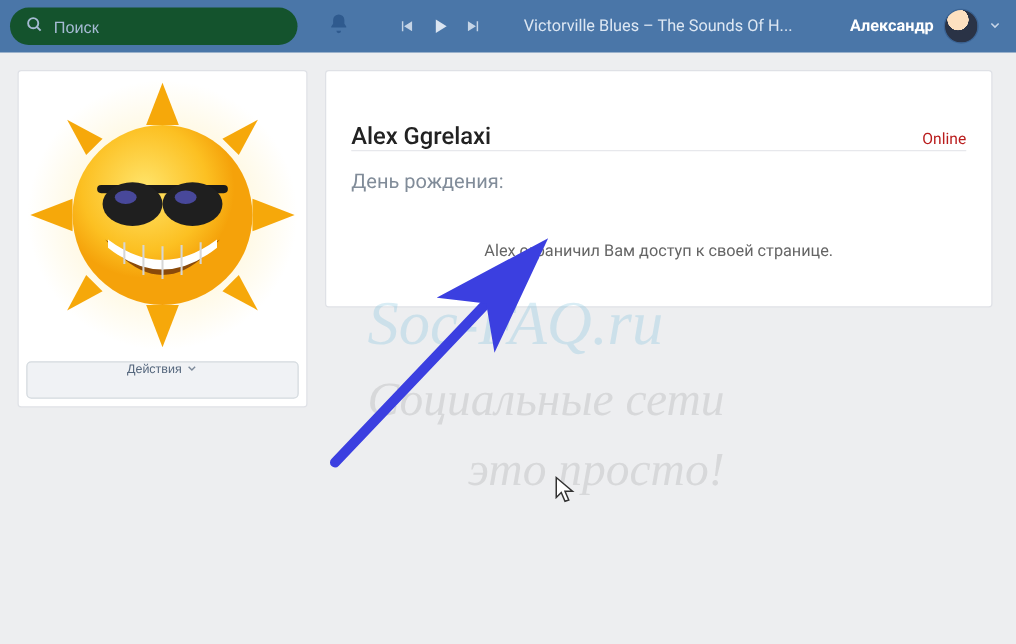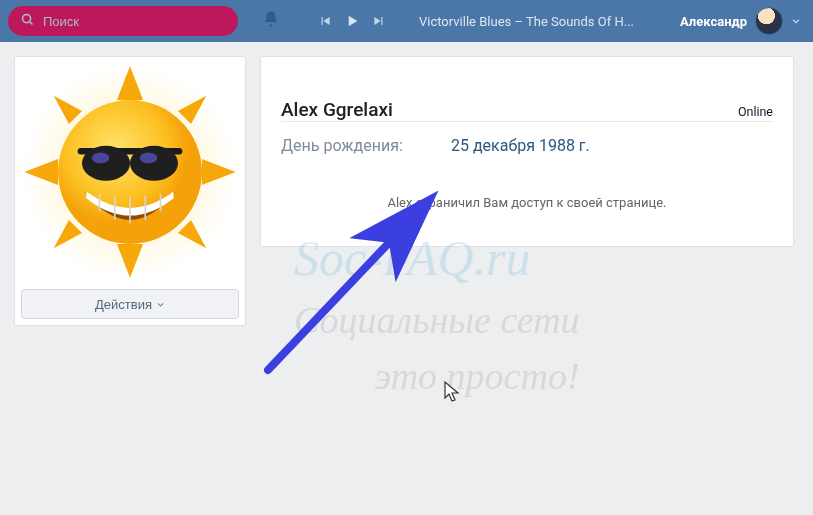--- a/index.html
+++ b/index.html
@@ -13,21 +13,21 @@
   }
   .topbar {
     background: #4a76a8;
     height: 42px;
     display: flex;
     align-items: center;
     padding: 0 8px;
     gap: 12px;
   }
   .search-box {
-    background: #be185d;
+    background: #14532d;
     border-radius: 16px;
     height: 30px;
     display: flex;
     align-items: center;
     padding: 0 12px;
     width: 230px;
     gap: 8px;
   }
   .search-input {
     background: transparent;
@@ -102,46 +102,46 @@
     align-items: center;
     justify-content: center;
     position: relative;
     overflow: hidden;
   }
   .actions-btn {
     background: #f0f2f5;
     border: 1px solid #d3d9de;
     border-radius: 4px;
     height: 30px;
-    font-size: 13px;
+    font-size: 10px;
     color: #55677d;
     cursor: pointer;
     display: flex;
-    align-items: center;
+    align-items: flex-start;
     justify-content: center;
     gap: 4px;
   }
   .main-card {
     width: 534px;
     padding: 18px 20px 26px 20px;
   }
   .profile-header {
     display: flex;
     justify-content: space-between;
     align-items: baseline;
     border-bottom: 1px solid #e7e8ec;
   }
   .profile-name {
     font-size: 19px;
     font-weight: 500;
     color: #222;
   }
   .online-status {
     font-size: 12.5px;
-    color: #0f172a;
+    color: #b91c1c;
     margin-top: 29px;
   }
   .info-row {
     display: flex;
     padding: 14px 0 18px 0;
     font-size: 16px;
   }
   .info-label { color: #818c99; width: 170px; }
   .info-value { color: #2a5885; }
   .restricted-msg {
@@ -282,21 +282,20 @@
     </button>
   </div>
 
   <div class="card main-card">
     <div class="profile-header">
       <div class="profile-name">Alex Ggrelaxi</div>
       <div class="online-status">Online</div>
     </div>
     <div class="info-row">
       <div class="info-label">День рождения:</div>
-      <div class="info-value">25 декабря 1988 г.</div>
     </div>
     <div class="restricted-msg">Alex ограничил Вам доступ к своей странице.</div>
   </div>
 </div>
 
 <div class="watermark">
   <div>Soc-FAQ.ru</div>
   <div class="sub">Социальные сети</div>
   <div class="sub">это просто!</div>
 </div>

